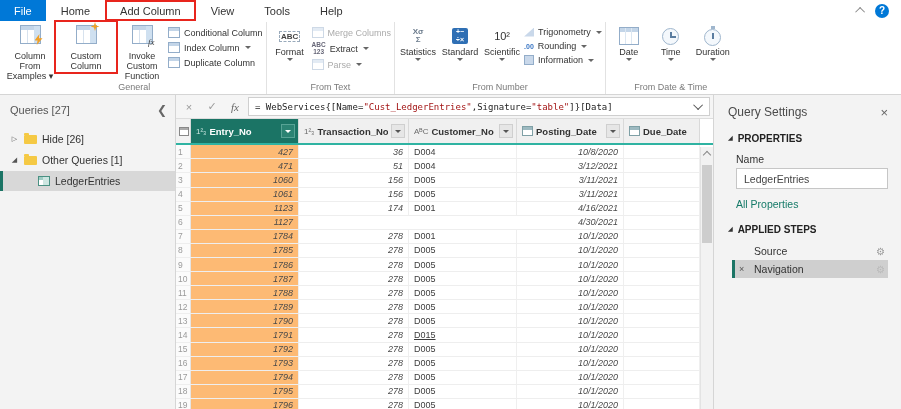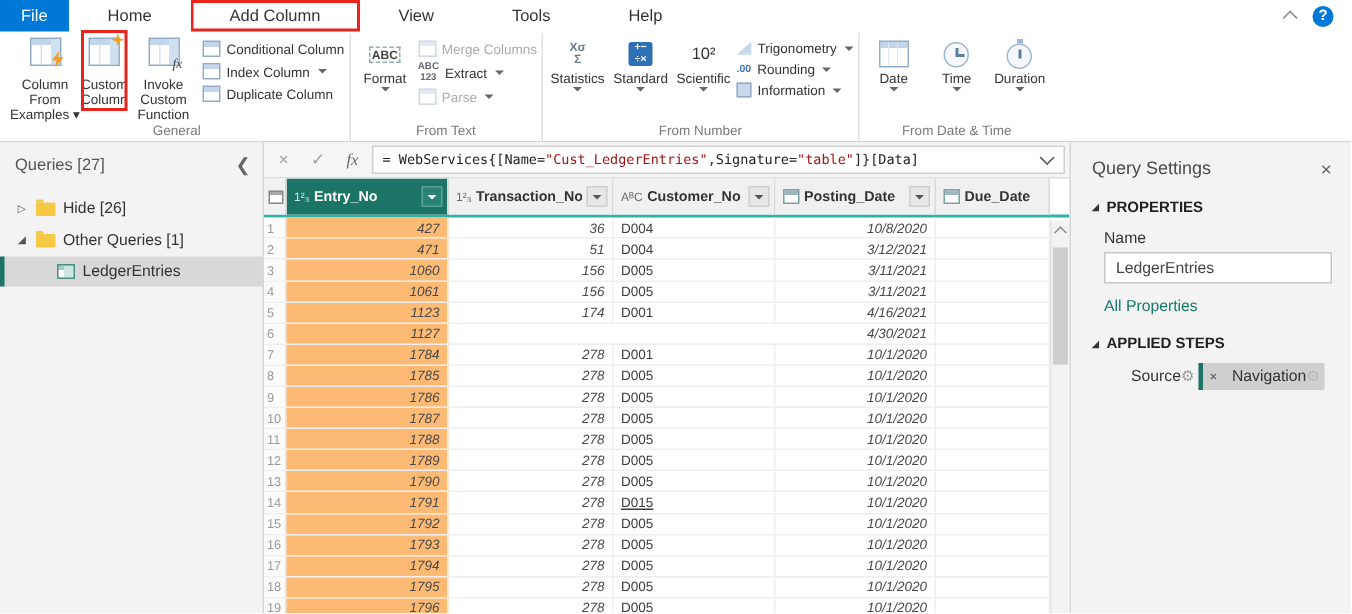--- a/index.html
+++ b/index.html
@@ -3,21 +3,21 @@
 <meta charset="utf-8">
 <style>
   * { box-sizing: border-box; margin:0; padding:0; }
   html,body { width:901px; height:409px; overflow:hidden; background:#fff;
     font-family:"Liberation Sans",sans-serif; color:#222; }
   .app { position:relative; width:901px; height:409px; display:flex; flex-direction:column; background:#fff; }
 
   
   .ribbon { background:#fff; border-bottom:1px solid #d5d5d5; flex:0 0 88px; display:flex; flex-direction:column; }
   .tab-row { height:21px; display:flex; align-items:stretch; font-size:11px; position:relative; }
-  .tab { padding:0 26px; display:flex; align-items:center; color:#333; cursor:default; white-space:nowrap; }
+  .tab { padding:0 15px; display:flex; align-items:center; color:#333; cursor:default; white-space:nowrap; }
   .tab.file { background:#0078d7; color:#fff; padding:0 14px; }
   .tab.boxed { box-shadow: inset 0 0 0 2px #e8251d; }
   .tabbar-right { margin-left:auto; display:flex; align-items:center; gap:10px; padding-right:12px; }
   .chev-up { width:7px; height:7px; border-left:1.5px solid #8a8a8a; border-top:1.5px solid #8a8a8a; transform:rotate(45deg) translateY(2px); }
   .help-circle { width:14px; height:14px; border-radius:50%; background:#0078d7; color:#fff; font-size:10px; font-weight:bold; display:flex; align-items:center; justify-content:center; }
 
   .ribbon-body { flex:1; display:flex; padding:1px 0 0 3px; }
   .rgroup { display:flex; flex-direction:column; padding:0 3px; }
   .rgroup + .rgroup { border-left:1px solid #e2e2e2; }
   .rgroup-main { flex:1; display:flex; align-items:flex-start; gap:2px; }
@@ -129,21 +129,21 @@
   
   .spanel { flex:0 0 188px; background:#f3f3f3; border-left:1px solid #d5d5d5; padding:10px 13px 0 14px; font-size:10.5px; position:relative; }
   .stitle-row { display:flex; align-items:center; }
   .stitle { font-size:12px; color:#4a4a4a; }
   .sclose { margin-left:auto; color:#666; font-size:13px; line-height:1; cursor:default; }
   .section-head { display:flex; align-items:center; gap:5px; font-weight:bold; font-size:10px; color:#222; margin-top:14px; }
   .sec-marker { font-size:6px; color:#333; transform:translateY(-1px); }
   .name-label { margin:9px 0 3px 8px; color:#333; }
   .name-input { margin-left:8px; height:21px; background:#fff; border:1px solid #c6c6c6; display:flex; align-items:center; padding:0 7px; color:#444; }
   .all-props { margin:9px 0 0 8px; color:#157a68; cursor:default; }
-  .steps { margin:7px 0 0 4px; display:flex; flex-direction:row; }
+  .steps { margin:7px 0 0 4px; display:flex; flex-direction:column; }
   .step { height:18px; display:flex; align-items:center; padding:0 3px 0 0; color:#333; position:relative; cursor:default; }
   .step .slabel { margin-left:22px; }
   .step .delx { position:absolute; left:7px; font-size:9px; color:#555; }
   .step.sel { background:#cfcfcf; }
   .step.sel::before { content:""; position:absolute; left:0; top:0; bottom:0; width:3px; background:#1b7465; }
   .step .gear { margin-left:auto; color:#9a9a9a; font-size:10px; }
   .step.sel .gear { color:#b9b9b9; }
 </style>
 </head>
 <body>
@@ -169,21 +169,21 @@
       <div class="rgroup">
         <div class="rgroup-main">
           <div class="btn-lg">
             <span class="iconwrap">
                 <span class="tbl-icon">
                   <span class="bolt"></span>
                 </span>
               </span>
             <span>Column From Examples ▾</span>
           </div>
-          <div class="btn-lg boxed" style="width:27px">
+          <div class="btn-lg boxed" style="width:60px">
             <span class="iconwrap">
                 <span class="tbl-icon">
                   <span class="spark"></span>
                 </span>
               </span>
             <span>Custom Column</span>
           </div>
           <div class="btn-lg">
             <span class="iconwrap">
                 <span class="tbl-icon">

